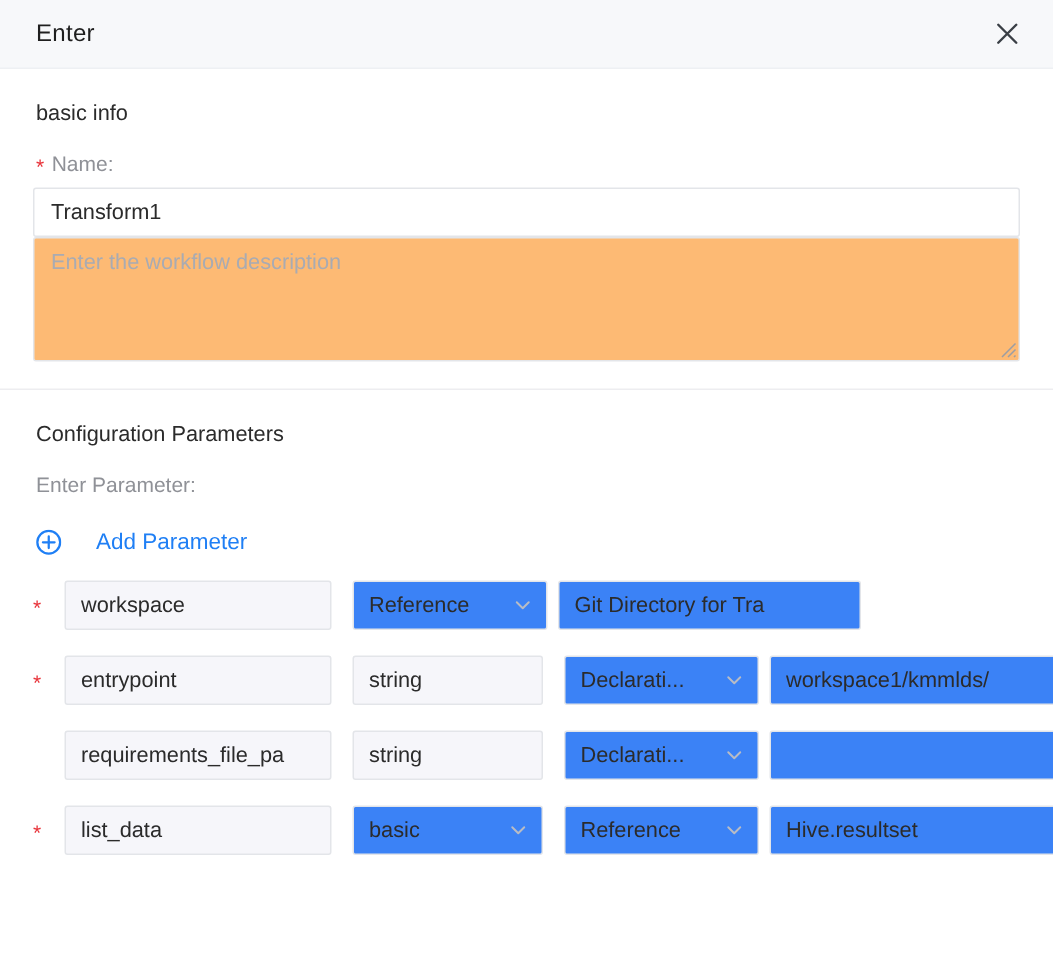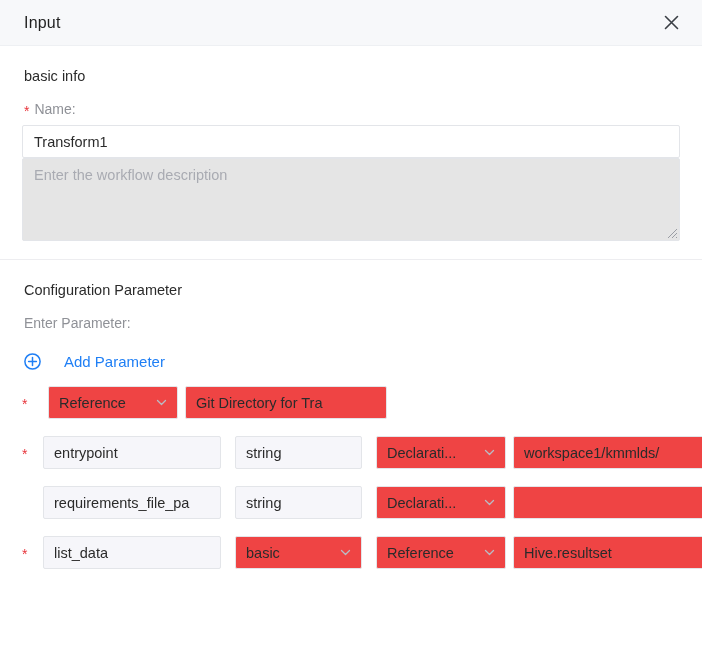--- a/index.html
+++ b/index.html
@@ -86,21 +86,21 @@
   }
 
   .textarea-wrap { position: relative; }
   .textarea {
     display: block;
     width: 100%;
     height: 83px;
     box-sizing: border-box;
     border: 1px solid #e3e5e9;
     border-radius: 2px;
-    background: #e5e5e5;
+    background: #fdba74;
     padding: 8px 11px;
     font-size: 14.5px;
     font-family: "Liberation Sans", sans-serif;
     color: #2b2b2b;
     resize: none;
     outline: none;
   }
   .textarea::placeholder { color: #a9abb2; }
   .resize-grip {
     position: absolute;
@@ -157,21 +157,21 @@
     border-radius: 2px;
     display: flex;
     align-items: center;
     padding: 0 10px;
     font-size: 14.5px;
     color: #2b2b2b;
     overflow: hidden;
     white-space: nowrap;
   }
   .cell.readonly { background: #f6f6fa; }
-  .cell.white { background: #ef4444; }
+  .cell.white { background: #3b82f6; }
 
   .cell-name  { width: 178px; flex: 0 0 178px; margin-left: 9px; }
   .cell-type  { width: 127px; flex: 0 0 127px; margin-left: 14px; }
   .cell-mode  { width: 130px; flex: 0 0 130px; margin-left: 14px; }
   .cell-value { width: 202px; flex: 0 0 202px; margin-left: 7px; }
 
   .cell .cell-text {
     flex: 1 1 auto;
     overflow: hidden;
     white-space: nowrap;
@@ -181,21 +181,21 @@
     flex: 0 0 auto;
     margin-left: 6px;
     color: #b9bcc4;
     display: block;
   }
 </style>
 </head>
 <body>
 
 <div class="dialog-header">
-  <div class="dialog-title">Input</div>
+  <div class="dialog-title">Enter</div>
   <div class="close-btn">
     <svg width="15" height="15" viewBox="0 0 15 15" aria-hidden="true">
       <path d="M1.5 1.5 L13.5 13.5 M13.5 1.5 L1.5 13.5" stroke="#3a3f45" stroke-width="1.6" fill="none" stroke-linecap="round"></path>
     </svg>
   </div>
 </div>
 
 <div class="dialog-body">
 
   
@@ -210,37 +210,40 @@
   <div class="textarea-wrap">
     <textarea class="textarea" placeholder="Enter the workflow description" style=""></textarea>
     <svg class="resize-grip" viewBox="0 0 13 13" aria-hidden="true">
       <path d="M12 3 L3 12 M12 7 L7 12 M12 11 L11 12" stroke="#9a9da4" stroke-width="1" fill="none"></path>
     </svg>
   </div>
 
   <div class="section-divider"></div>
 
   
-  <div class="section-title">Configuration Parameter</div>
+  <div class="section-title">Configuration Parameters</div>
 
   <div class="field-label">
     <span>Enter Parameter:</span>
   </div>
 
   <div class="add-param">
     <svg class="plus-icon" width="17" height="17" viewBox="0 0 17 17" aria-hidden="true">
       <circle cx="8.5" cy="8.5" r="7.6" fill="none" stroke="#1f7ff5" stroke-width="1.5"></circle>
       <path d="M8.5 4.6 V12.4 M4.6 8.5 H12.4" stroke="#1f7ff5" stroke-width="1.5" stroke-linecap="round"></path>
     </svg>
     <span>Add Parameter</span>
   </div>
 
   <div class="param-rows" id="param-rows">
       <div class="param-row">
         <div class="row-star">*</div>
+        <div class="cell readonly cell-name">
+          <span class="cell-text">workspace</span>
+        </div>
         <div class="cell white cell-mode">
           <span class="cell-text">Reference</span>
           <svg class="chevron" width="11" height="11" viewBox="0 0 11 11" aria-hidden="true">
             <path d="M1.5 3.5 L5.5 7.5 L9.5 3.5" fill="none" stroke="#b9bcc4" stroke-width="1.3" stroke-linecap="round" stroke-linejoin="round"></path>
           </svg>
         </div>
         <div class="cell white cell-value">
           <span class="cell-text">Git Directory for Tra</span>
         </div>
       </div>

